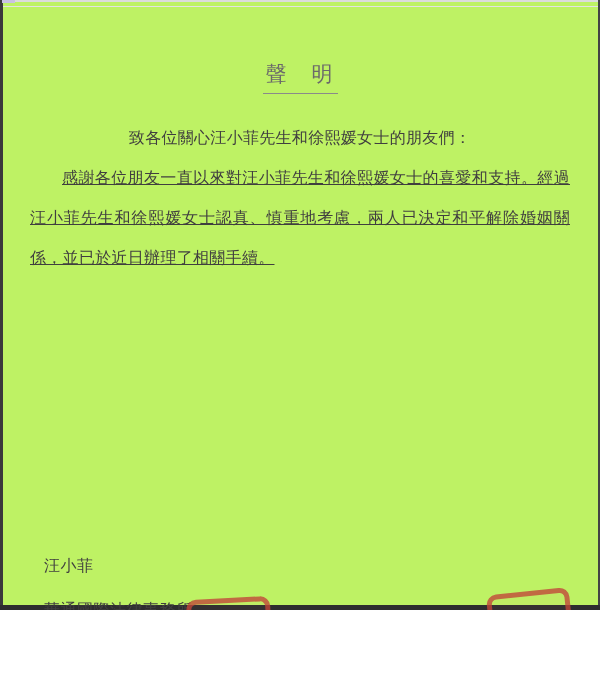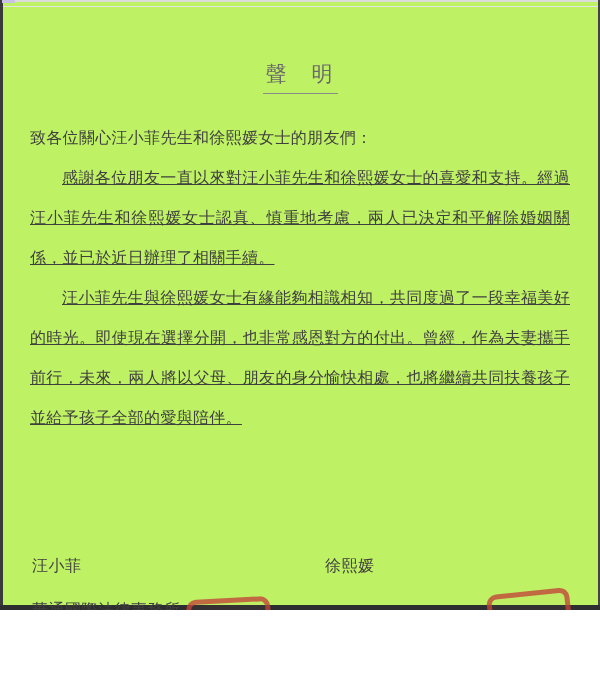--- a/index.html
+++ b/index.html
@@ -45,34 +45,34 @@
     font-size: 16px;
     line-height: 40px;
     letter-spacing: 0.3px;
     color: #403f3f;
   }
   .para {
     text-align: justify;
     text-indent: 2em;
     text-decoration: underline;
   }
-  .salutation { top: 118px; }
+  .salutation { top: 118px; text-align: center; }
   .p1 { top: 158px; }
   .p2 { top: 278px; }
   .p3 { top: 440px; }
 
   .sigline {
     position: absolute;
     font-size: 16px;
     line-height: 40px;
     letter-spacing: 0.5px;
     color: #403f3f;
     white-space: nowrap;
   }
-  .sig-col-left  { left: 32px; text-align: right; }
+  .sig-col-left  { left: 44px; text-align: right; }
   .sig-col-right { left: 325px; }
   .sig-party  { top: 546px; }
   .sig-firm   { top: 590px; }
   .sig-lawyer { top: 628px; }
 
   .seal {
     position: absolute;
     box-sizing: border-box;
     border: 5px solid rgba(194, 69, 58, 0.78);
     border-radius: 10px;
@@ -109,28 +109,26 @@
   <div class="scan-line"></div>
 
   <div class="title-wrap">
     <span class="title-text">聲　明</span>
   </div>
 
   <div class="bodyline salutation">致各位關心汪小菲先生和徐熙媛女士的朋友們：</div>
 
   <div class="para p1">感謝各位朋友一直以來對汪小菲先生和徐熙媛女士的喜愛和支持。經過汪小菲先生和徐熙媛女士認真、慎重地考慮，兩人已決定和平解除婚姻關係，並已於近日辦理了相關手續。</div>
 
-  <div class="para p2">汪小菲先生與徐熙媛女士有緣能夠相識相知，共同度過了一段幸福美好的時光。即使現在選擇分開，也非常感恩對方的付出。曾經，作為夫妻攜手前行，未來，兩人將以父母、朋友的身分愉快相處，也將繼續共同扶養孩子並給予孩子全部的愛與陪伴。</div>
 
 
   <div class="sigline sig-col-left sig-party">汪小菲</div>
   <div class="sigline sig-col-left sig-firm">華通國際法律事務所</div>
   <div class="sigline sig-col-left sig-lawyer">賴芳玉律師</div>
 
-  <div class="sigline sig-col-right sig-party">徐熙媛</div>
   <div class="sigline sig-col-right sig-lawyer">賴芳玉律師</div>
 
   <div class="seal seal-left">
     <div class="seal-inner">呂月瑛律師章</div>
   </div>
 
   <div class="seal seal-right">
     <div class="seal-inner">賴芳玉律師章</div>
   </div>
 

